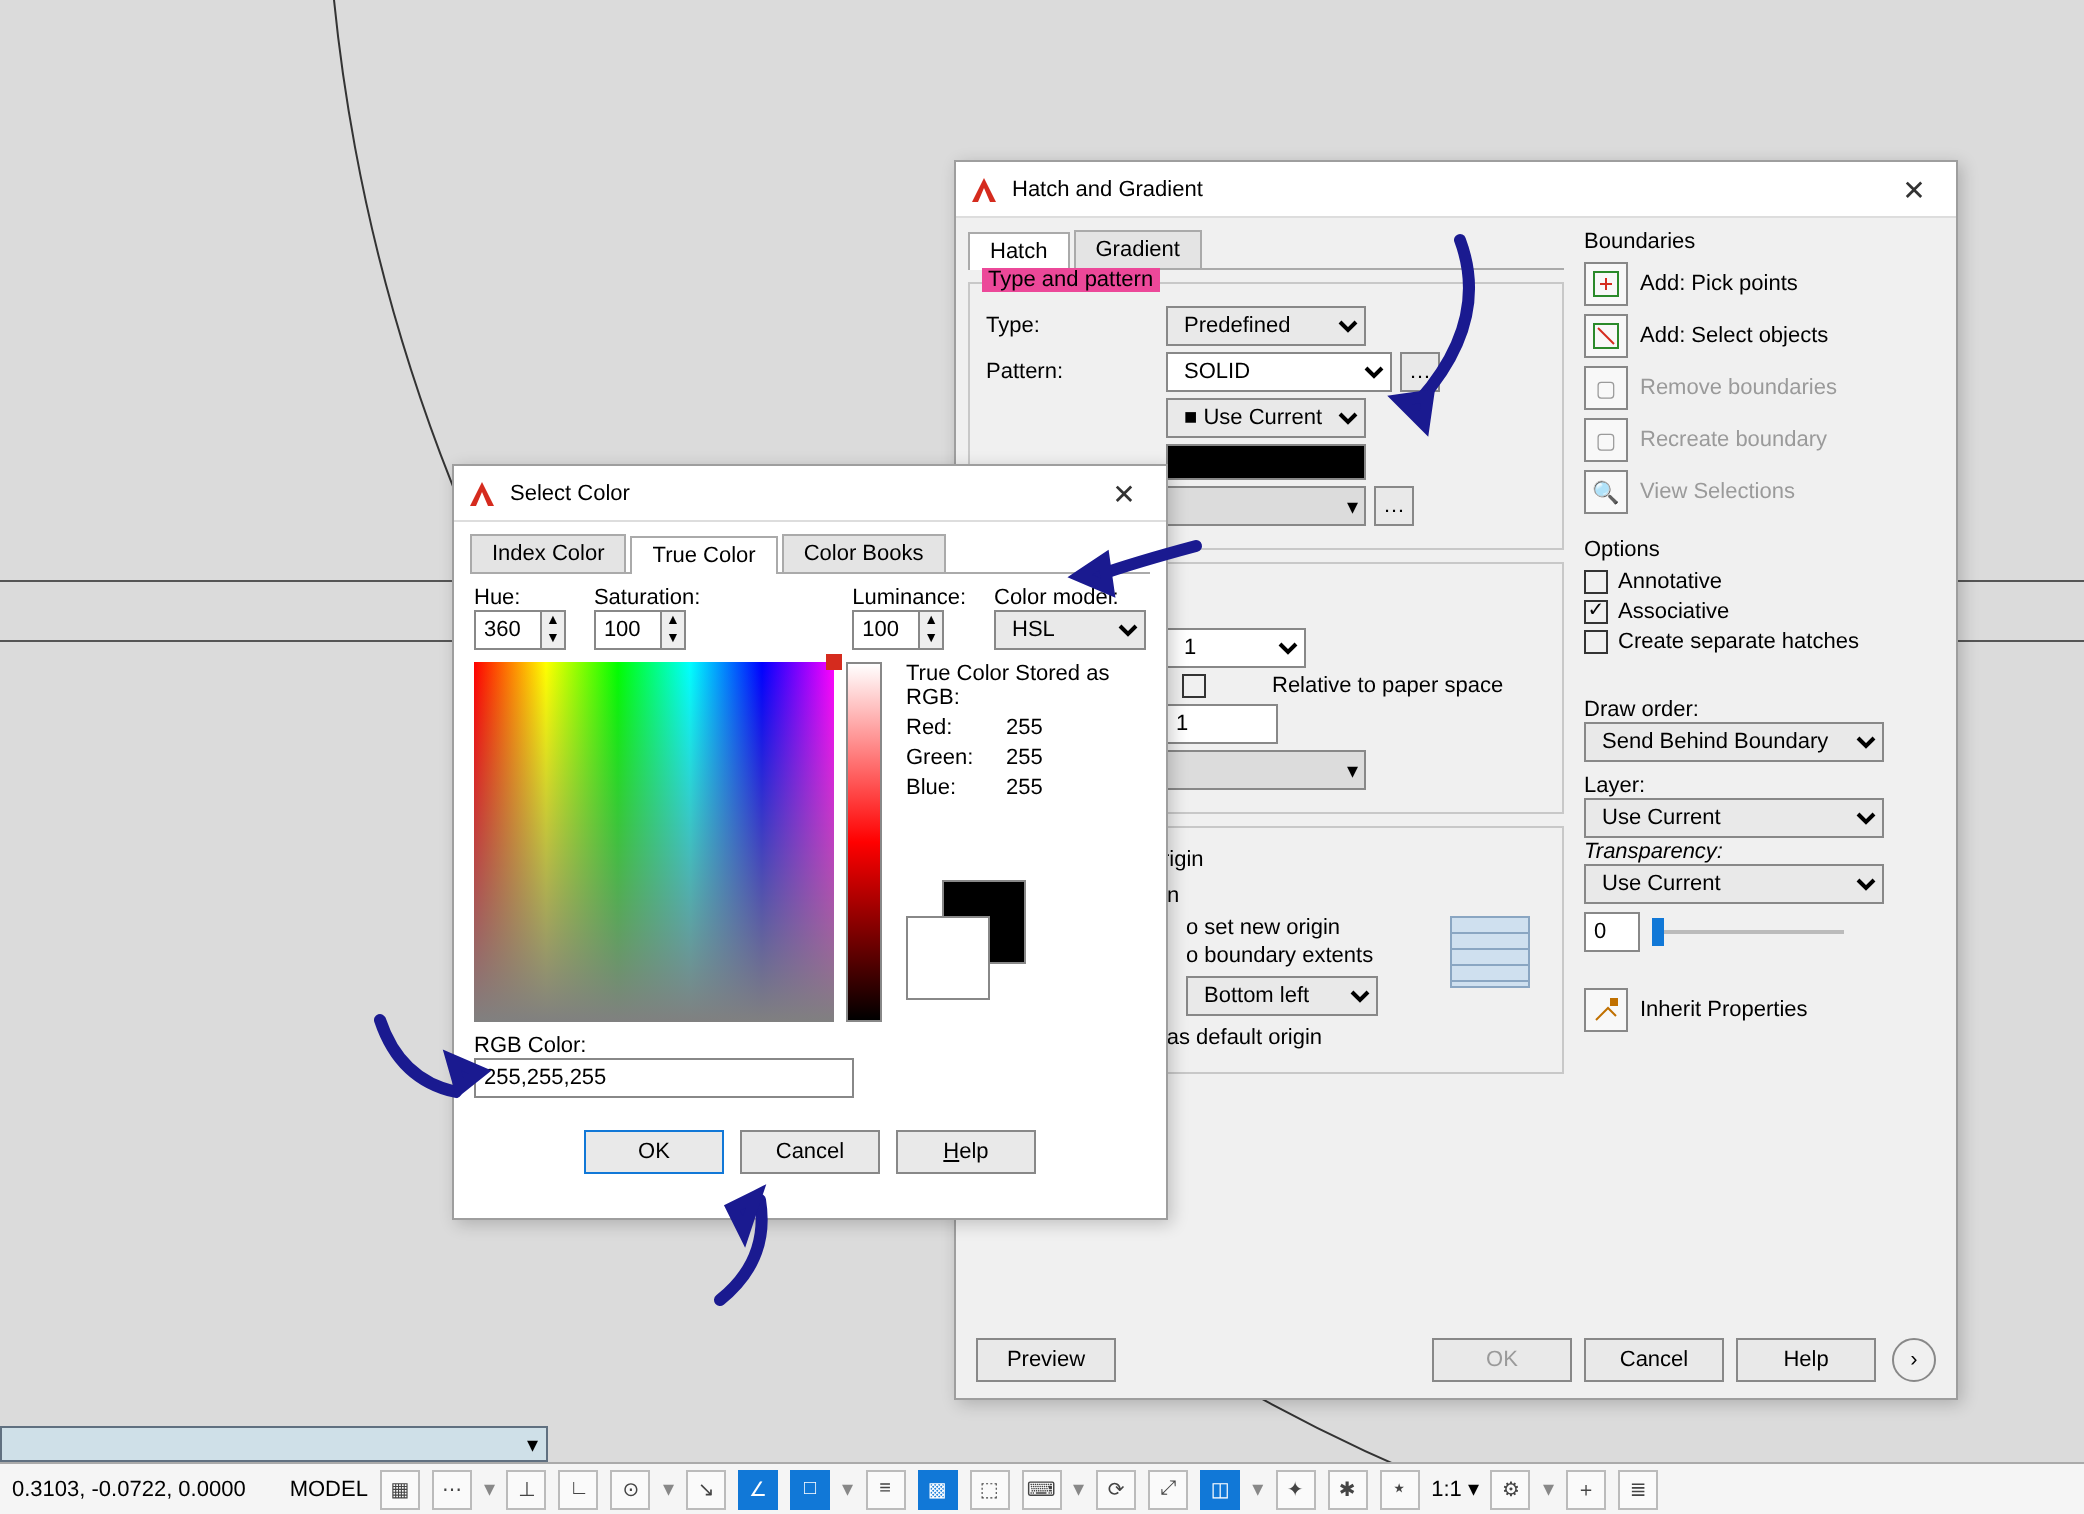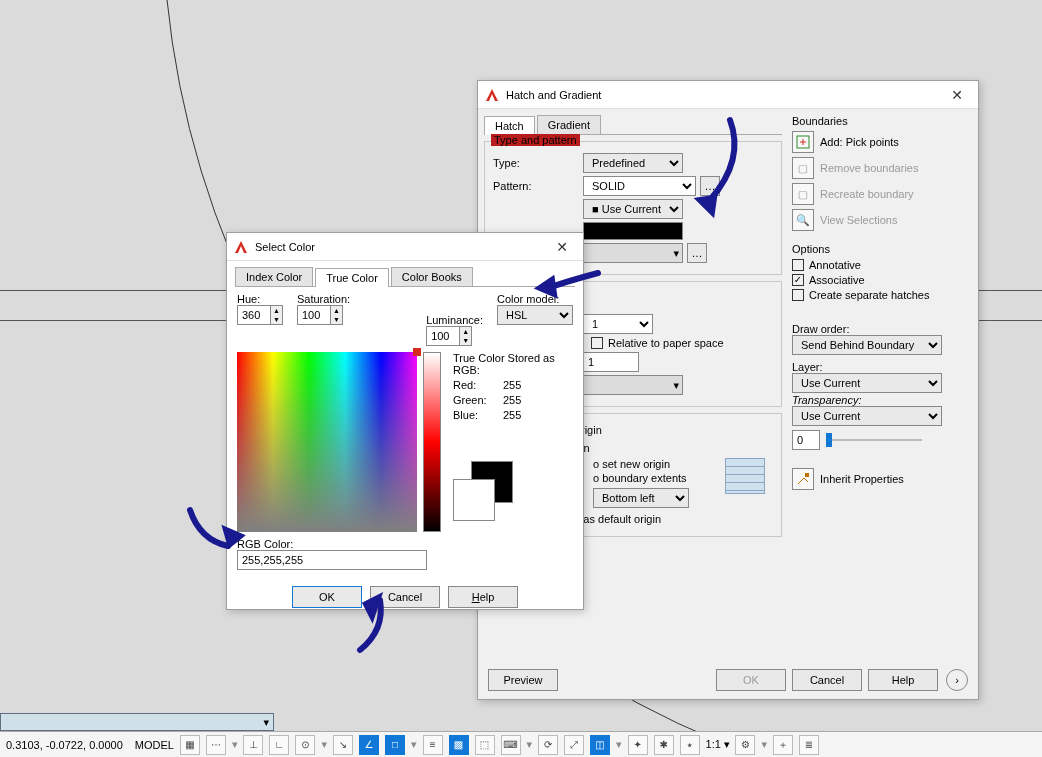--- a/index.html
+++ b/index.html
@@ -7,21 +7,21 @@
   .canvas-lines { position: absolute; inset: 0; pointer-events: none; }
   .canvas-lines .hline { position: absolute; left: 0; right: 0; height: 1px; background: #555; }
   .arc { position: absolute; border: 1px solid #333; border-radius: 50%; }
   .dialog { position: absolute; background: #f0f0f0; border: 1px solid #9e9e9e; box-shadow: 2px 2px 8px rgba(0,0,0,.2); }
   .titlebar { display: flex; align-items: center; height: 28px; padding: 0 6px; background: #fff; border-bottom: 1px solid #ddd; }
   .titlebar .app-icon { width: 16px; height: 16px; margin-right: 6px; }
   .titlebar .title { flex: 1; }
   .titlebar .close-x { width: 30px; text-align: center; font-size: 14px; color: #333; }
   .fieldset-label { font-size: 11px; color: #000; margin-bottom: 4px; }
   .group { border: 1px solid #c8c8c8; margin: 6px; padding: 8px; position: relative; background: #f0f0f0;}
-  .group-title { position: absolute; top: -8px; left: 6px; background: #b91c1c; padding: 0 3px; }
+  .group-title { position: absolute; top: -8px; left: 6px; background: #ec4899; padding: 0 3px; }
   .row { display: flex; align-items: center; margin: 3px 0; }
   .row label { width: 90px; }
   select, input[type=text] { border: 1px solid #888; background: #fff; height: 20px; padding: 0 4px; }
   select { background: #e9e9e9; }
   .btn { border: 1px solid #888; background: #e9e9e9; height: 22px; min-width: 70px; text-align: center; line-height: 20px; }
   .btn.primary { border: 1px solid #1178d7; }
   .side-btn { display: flex; align-items: center; margin: 4px 0; }
   .side-btn .icon { width: 22px; height: 22px; border: 1px solid #888; background: #f8f8f8; margin-right: 6px; display:flex; align-items:center; justify-content:center;}
   .tabs { display: flex; border-bottom: 1px solid #aaa; margin: 6px 6px 0 6px; }
   .tab { border: 1px solid #aaa; border-bottom: none; padding: 3px 10px; margin-right: 2px; background: #e4e4e4; }
@@ -109,21 +109,21 @@
       </div>
 
       <div class="group" style="padding-top:14px;">
         <div class="row">
           <label>Scale:</label>
         </div>
         <div class="row">
           <label></label>
           <select style="width:70px; background:#fff;"><option>1</option></select>
         </div>
-        <div class="checkbox" style="margin-left:98px;">
+        <div class="checkbox" style="margin-left:98px;gap:28px;">
           <span class="box"></span>
           <span>Relative to paper space</span>
         </div>
         <div class="row">
           <label></label>
           <input type="text" style="width: 56px;" value="1">
         </div>
         <div class="row">
           <label></label>
           <div class="greysel" style="width:100px;">▾</div>
@@ -154,20 +154,29 @@
       <div class="fieldset-label">Boundaries</div>
       <div class="side-btn">
         <span class="icon">
             <svg width="14" height="14">
               <rect x="1" y="1" width="12" height="12" fill="none" stroke="#2a8a2a"></rect>
               <path d="M4 7h6M7 4v6" stroke="#d52b1e"></path>
             </svg>
           </span>
         <span>Add: Pick points</span>
       </div>
+      <div class="side-btn">
+        <span class="icon">
+            <svg width="14" height="14">
+              <rect x="1" y="1" width="12" height="12" fill="none" stroke="#2a8a2a"></rect>
+              <path d="M3 3l8 8" stroke="#d52b1e"></path>
+            </svg>
+          </span>
+        <span>Add: Select objects</span>
+      </div>
       <div class="side-btn disabled">
         <span class="icon">▢</span>
         <span>Remove boundaries</span>
       </div>
       <div class="side-btn disabled">
         <span class="icon">▢</span>
         <span>Recreate boundary</span>
       </div>
       <div class="side-btn disabled">
         <span class="icon">🔍</span>
@@ -256,21 +265,21 @@
       <div>
         <div>Saturation:</div>
         <div class="spinner">
             <input type="text" value="100" style="">
             <span class="arrows">
               <span>▲</span>
               <span>▼</span>
             </span>
           </div>
       </div>
-      <div style="margin-left:auto;margin-top:21px;">
+      <div style="margin-left:auto;">
         <div>Luminance:</div>
         <div class="spinner">
             <input type="text" value="100" style="">
             <span class="arrows">
               <span>▲</span>
               <span>▼</span>
             </span>
           </div>
       </div>
       <div>
@@ -326,21 +335,21 @@
       <path d="M190 510 q10 30 38 36"></path>
         <path d="M230 544 l-4 -14 l14 6 z" fill="#1a1a90"></path>
       <path d="M360 650 q25 -20 20 -50"></path>
         <path d="M378 598 l-12 6 l6 12 z" fill="#1a1a90"></path>
     </g>
   </svg>
 </div>
 
 <div class="statusbar">
   <span>0.3103, -0.0722, 0.0000</span>
-  <span style="margin-left:6px;">MODEL</span>
+  <span style="margin-left:16px;">MODEL</span>
   <span class="status-icon">▦</span>
   <span class="status-icon">⋯</span>
   <span style="color:#888;">▾</span>
   <span class="status-icon">⊥</span>
   <span class="status-icon">∟</span>
   <span class="status-icon">⊙</span>
   <span style="color:#888;">▾</span>
   <span class="status-icon">↘</span>
   <span class="status-icon blue">∠</span>
   <span class="status-icon blue">□</span>

